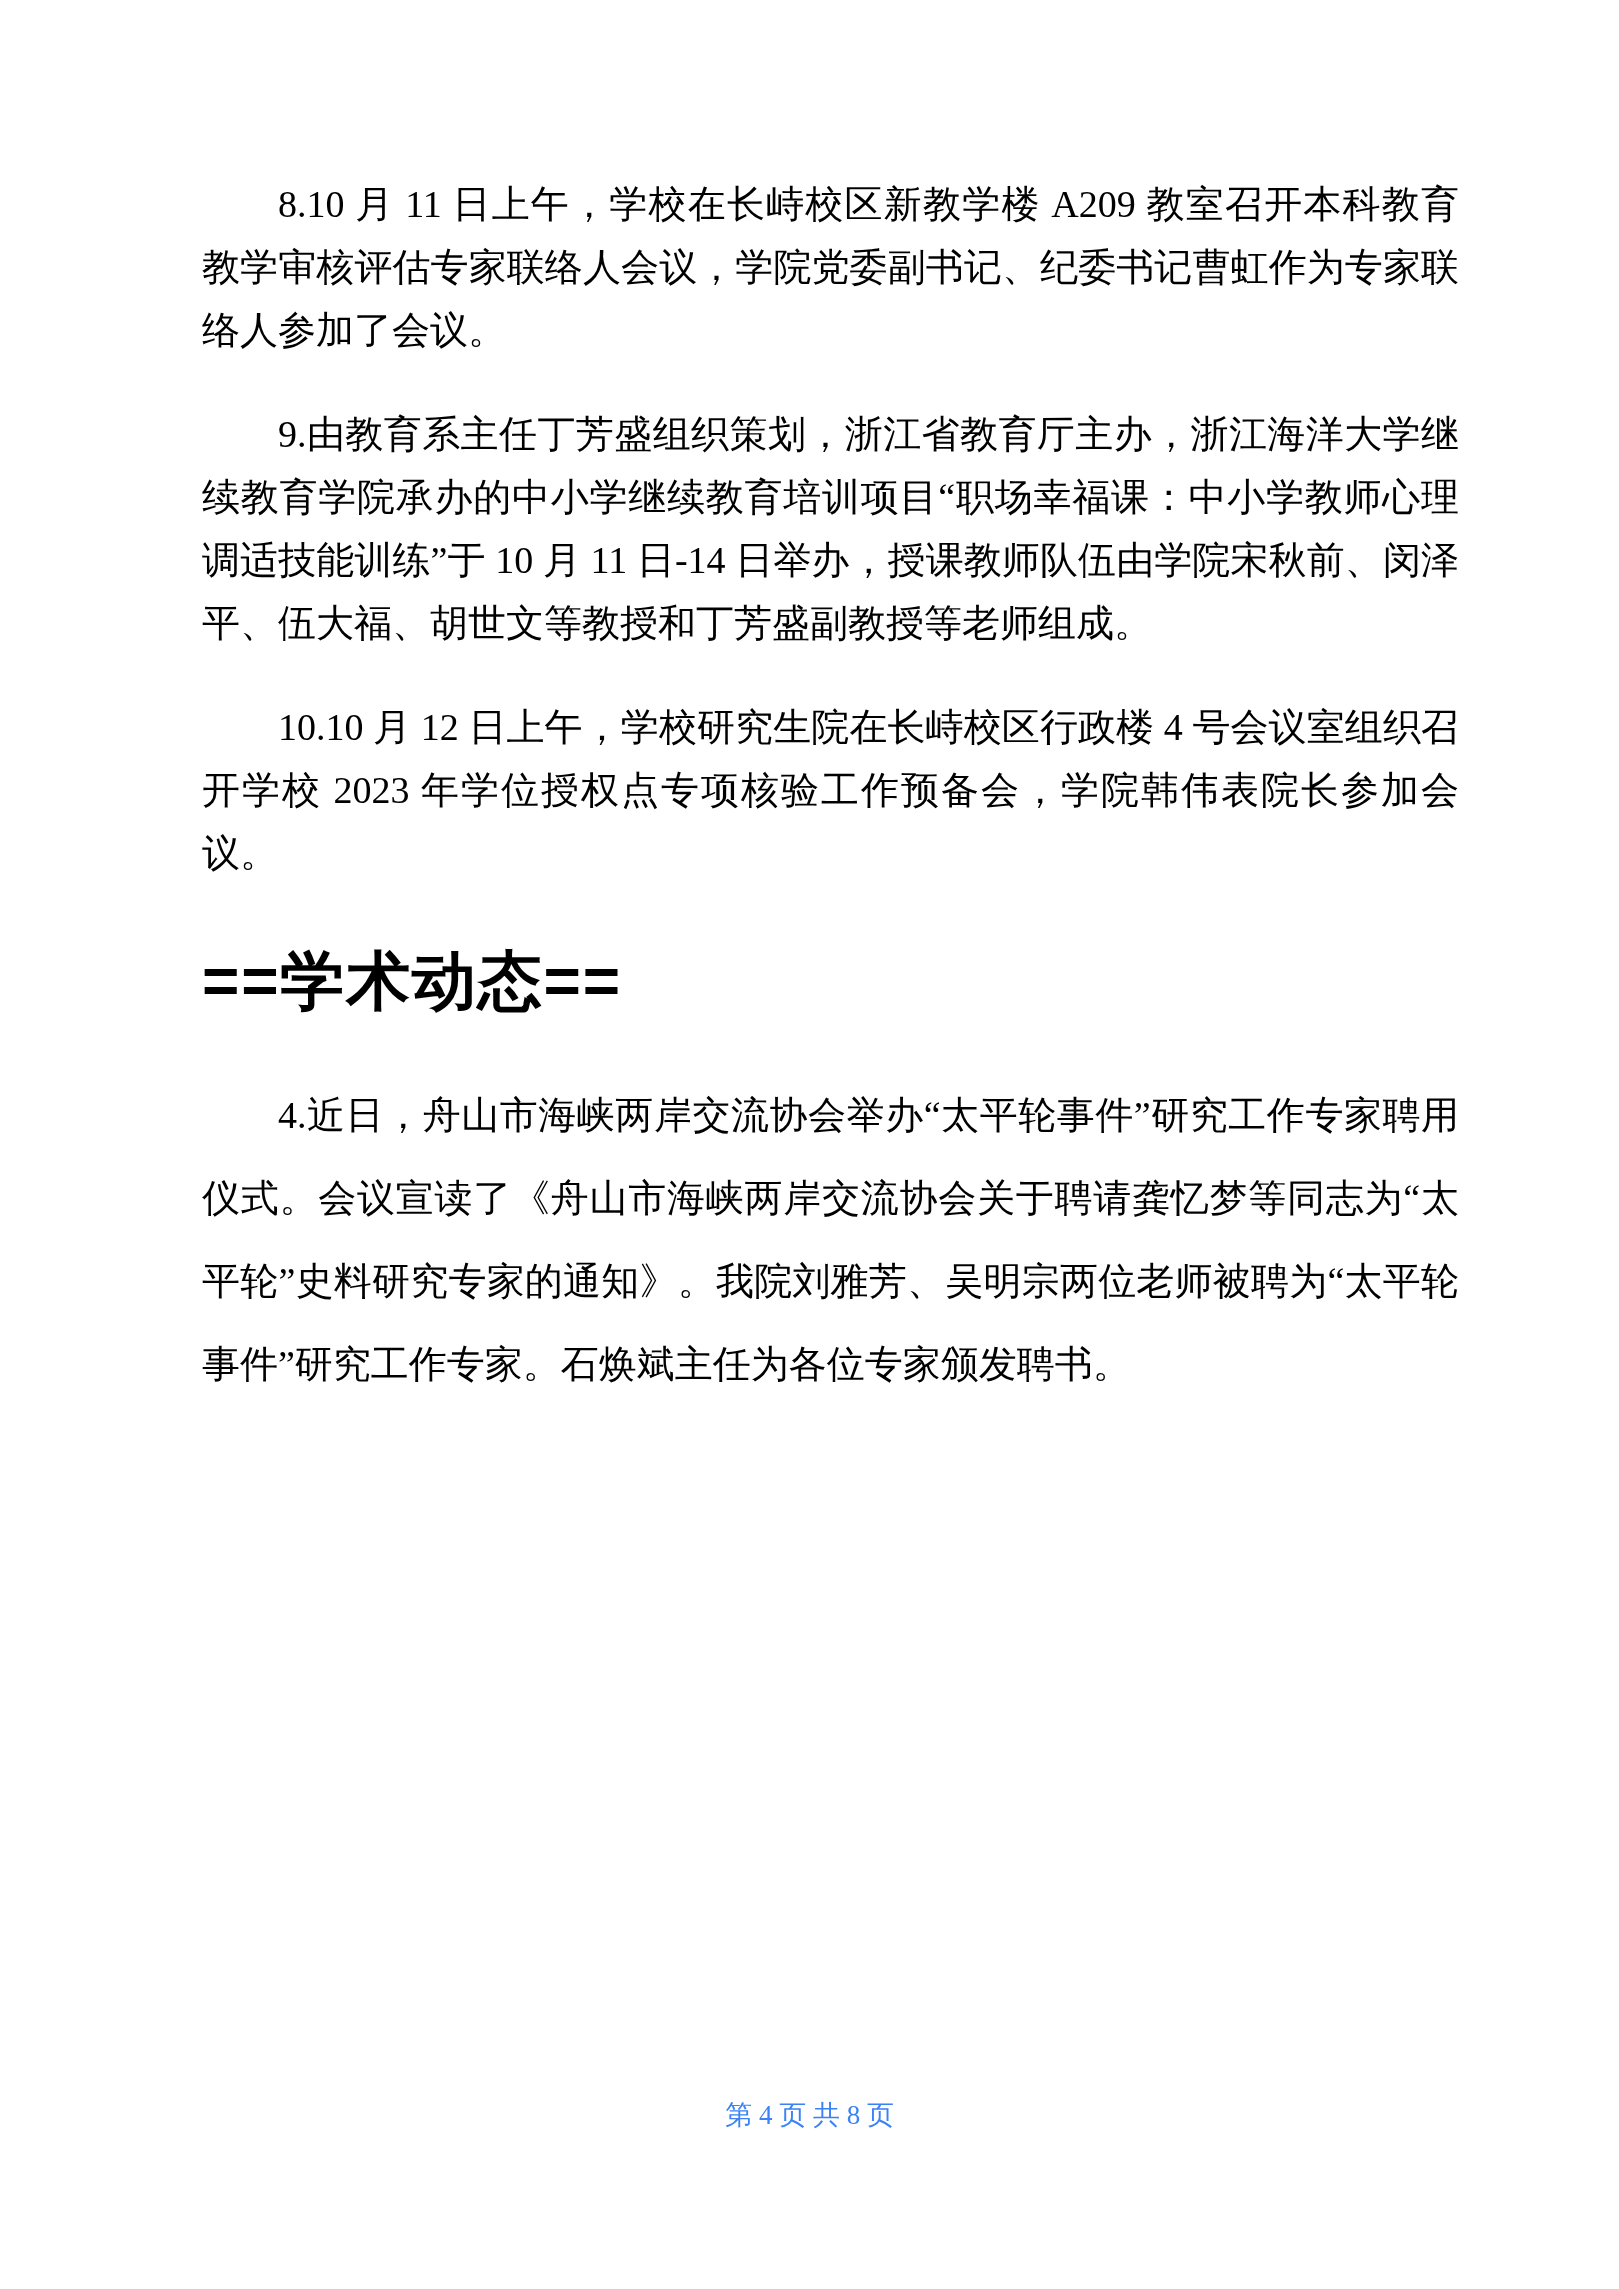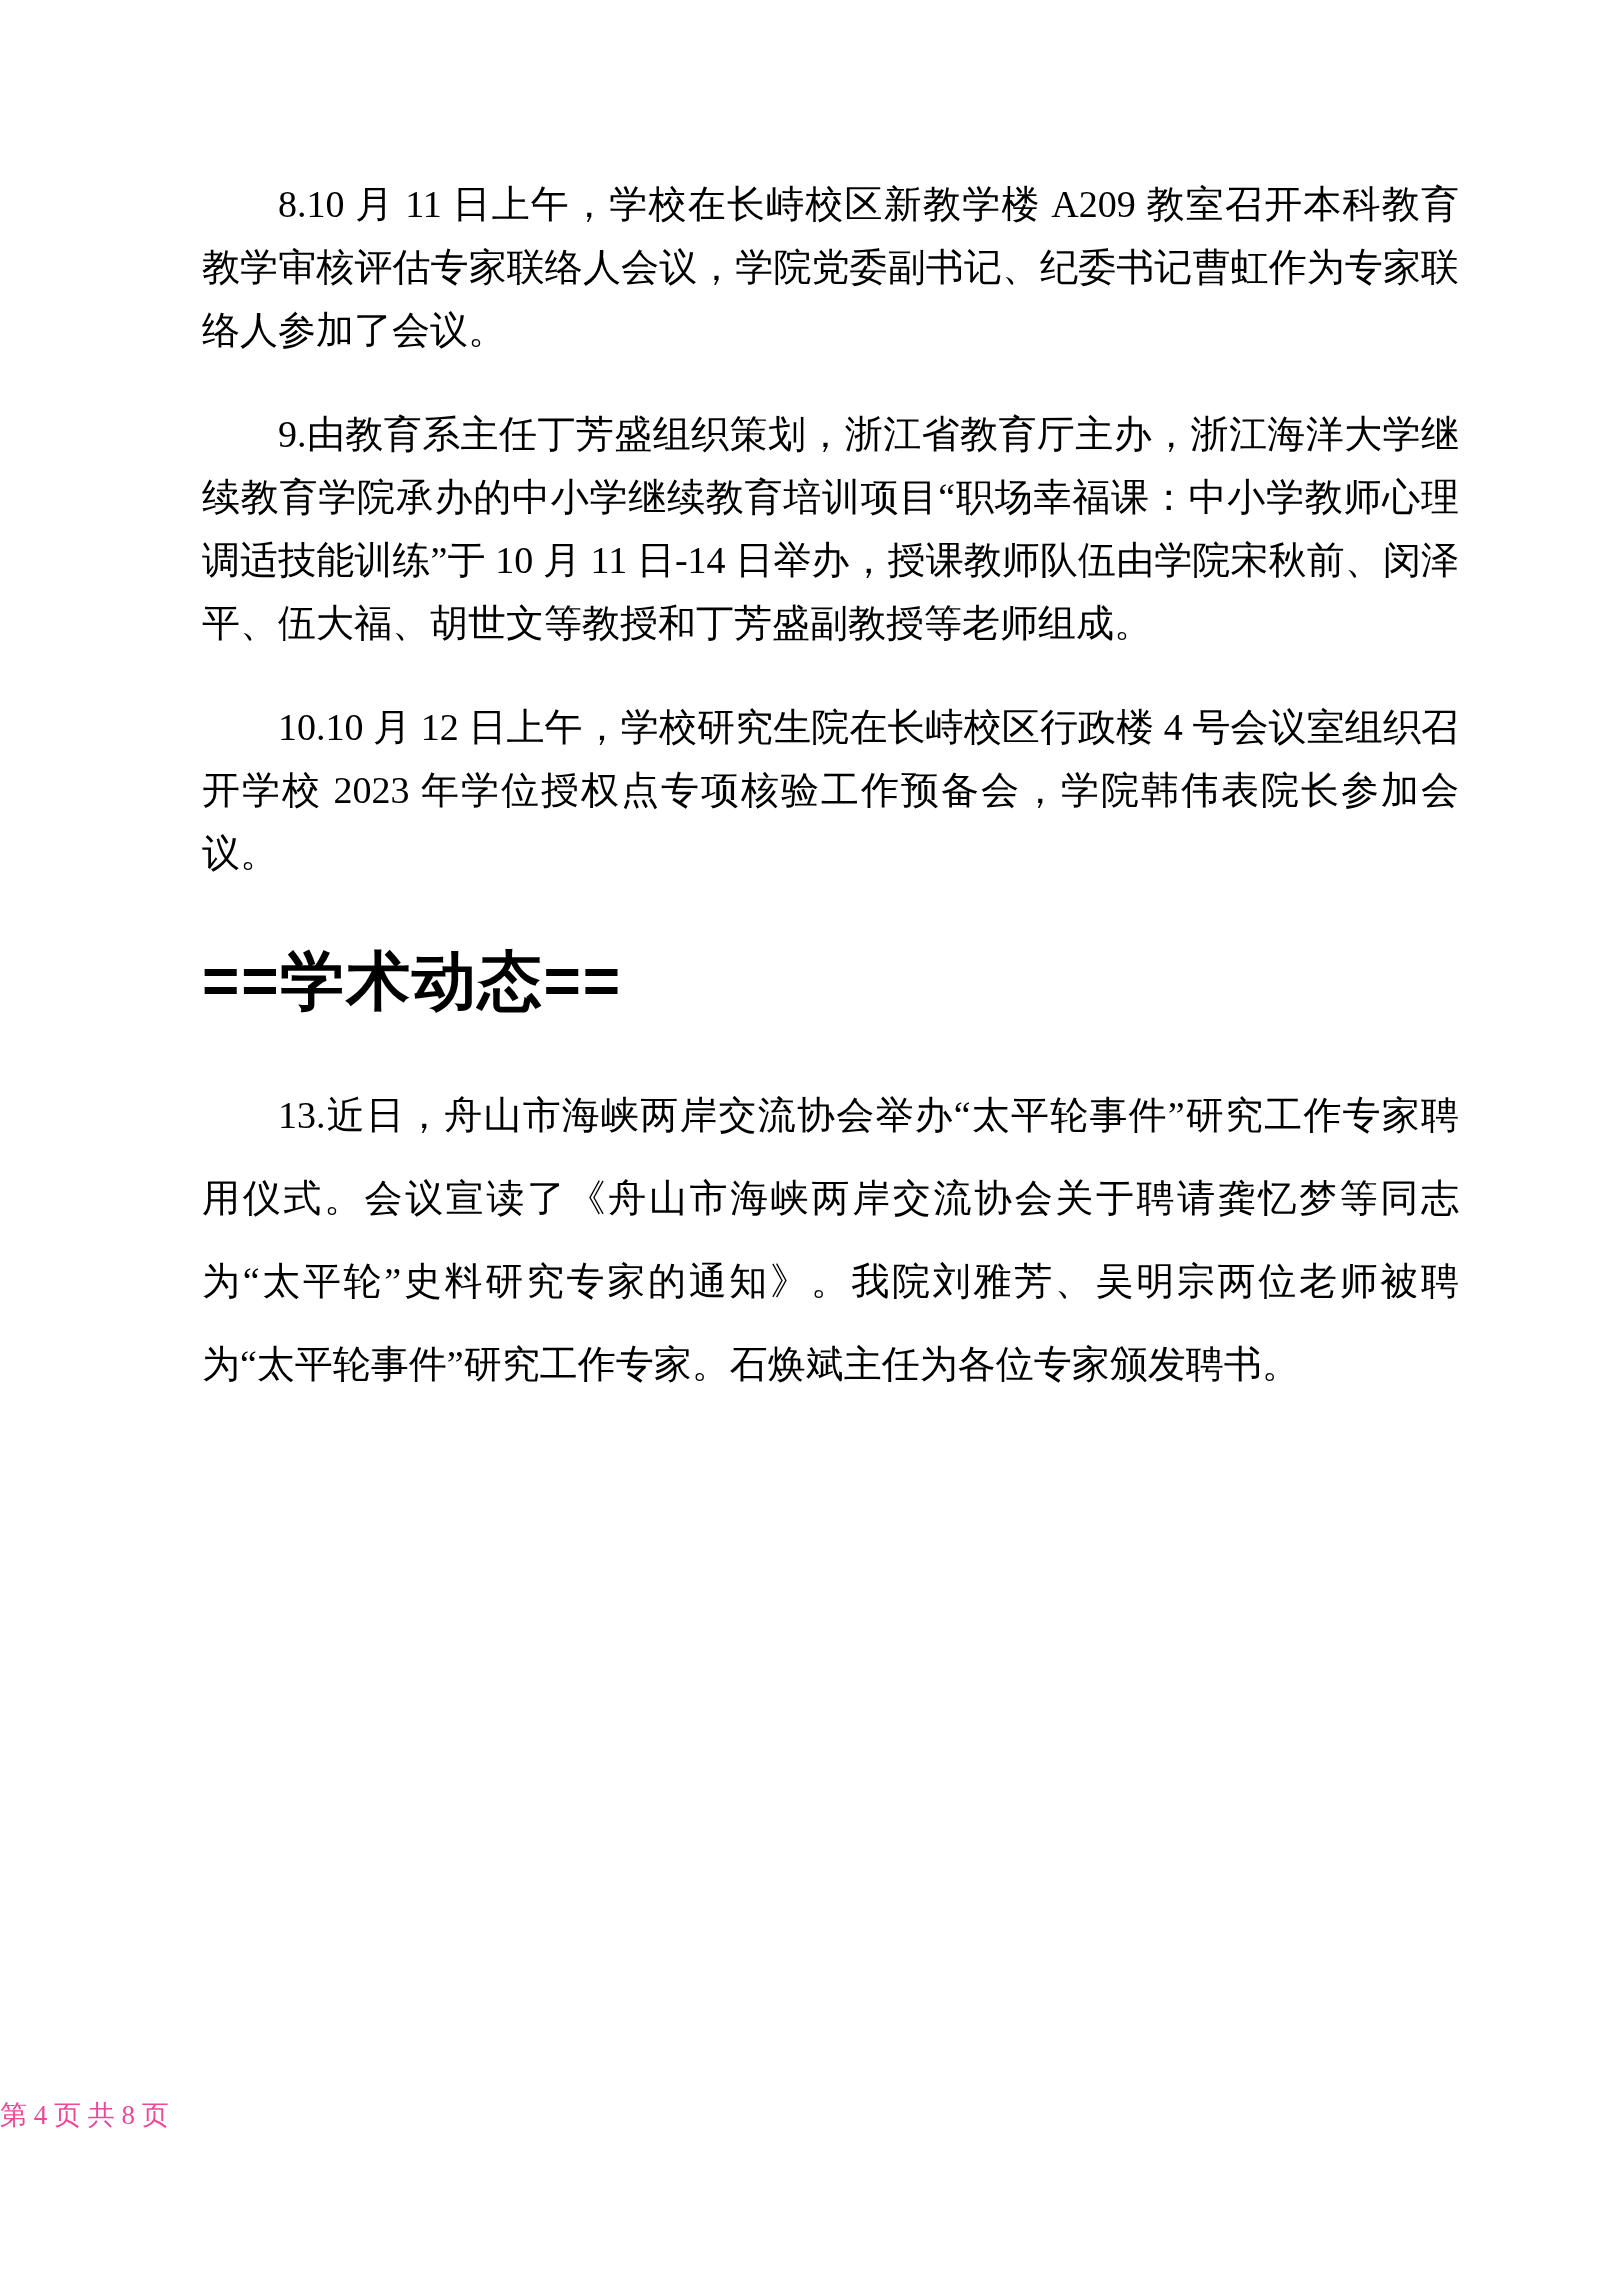--- a/index.html
+++ b/index.html
@@ -45,43 +45,44 @@
     font-size: 64px;
     line-height: 67px;
     letter-spacing: 1.8px;
     margin: 63px 0 59px 0;
   }
   .page-footer {
     position: absolute;
     left: 0;
     top: 2099px;
     width: 100%;
+    text-align: center;
     font-size: 27px;
     line-height: 32px;
-    color: #ec4899;
+    color: #3b82f6;
     font-family: "Liberation Serif", "DejaVu Serif", serif;
   }
 </style>
 </head>
 <body>
 
 <div class="page">
 
   <div class="content">
 
     <p class="news-para">8.10 月 11 日上午，学校在长峙校区新教学楼 A209 教室召开本科教育教学审核评估专家联络人会议，学院党委副书记、纪委书记曹虹作为专家联络人参加了会议。</p>
 
     <p class="news-para">9.由教育系主任丁芳盛组织策划，浙江省教育厅主办，浙江海洋大学继续教育学院承办的中小学继续教育培训项目“职场幸福课：中小学教师心理调适技能训练”于 10 月 11 日-14 日举办，授课教师队伍由学院宋秋前、闵泽平、伍大福、胡世文等教授和丁芳盛副教授等老师组成。</p>
 
     <p class="news-para">10.10 月 12 日上午，学校研究生院在长峙校区行政楼 4 号会议室组织召开学校 2023 年学位授权点专项核验工作预备会，学院韩伟表院长参加会议。</p>
 
 
 
     <h1 class="section-heading">==学术动态==</h1>
 
-    <p class="news-para-loose">13.近日，舟山市海峡两岸交流协会举办“太平轮事件”研究工作专家聘用仪式。会议宣读了《舟山市海峡两岸交流协会关于聘请龚忆梦等同志为“太平轮”史料研究专家的通知》。我院刘雅芳、吴明宗两位老师被聘为“太平轮事件”研究工作专家。石焕斌主任为各位专家颁发聘书。</p>
+    <p class="news-para-loose">4.近日，舟山市海峡两岸交流协会举办“太平轮事件”研究工作专家聘用仪式。会议宣读了《舟山市海峡两岸交流协会关于聘请龚忆梦等同志为“太平轮”史料研究专家的通知》。我院刘雅芳、吴明宗两位老师被聘为“太平轮事件”研究工作专家。石焕斌主任为各位专家颁发聘书。</p>
 
   </div>
 
   <div class="page-footer">第 4 页 共 8 页</div>
 
 </div>
 
 
 </body></html>

